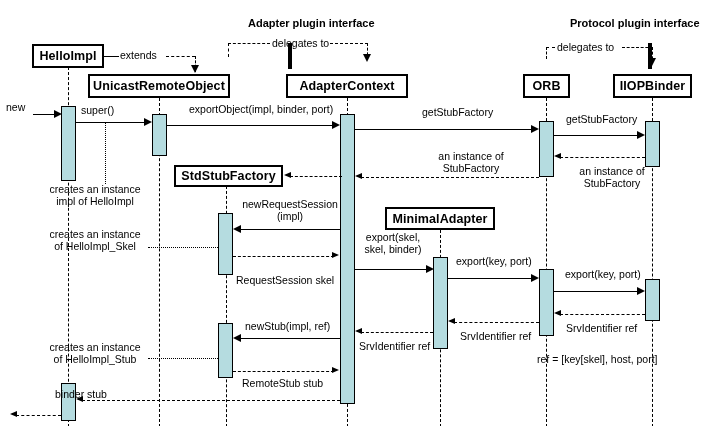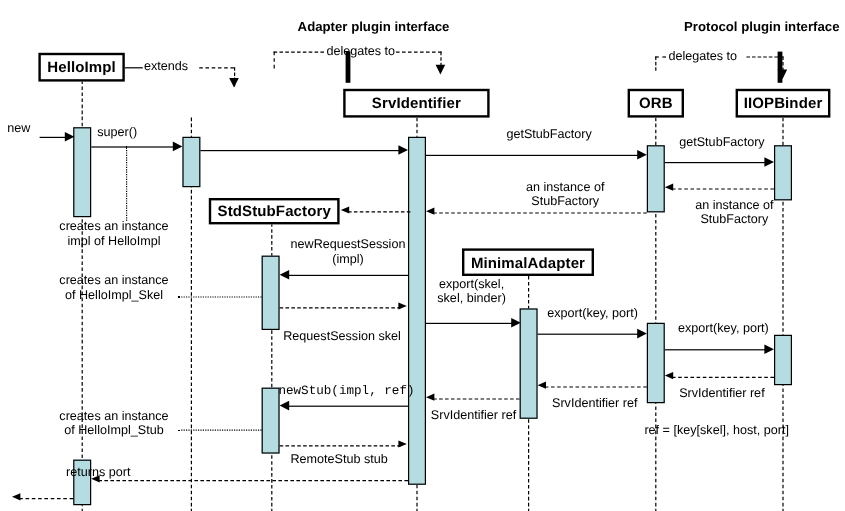--- a/index.html
+++ b/index.html
@@ -85,21 +85,22 @@
 
   <div class="lifeline" style="left:68px;top:56px;height:360px;"></div>
   <div class="lifeline" style="left:159px;top:87px;height:329px;"></div>
   <div class="lifeline" style="left:347px;top:87px;height:329px;"></div>
   <div class="lifeline" style="left:546px;top:87px;height:329px;"></div>
   <div class="lifeline" style="left:652px;top:87px;height:329px;"></div>
   <div class="lifeline" style="left:226px;top:175px;height:241px;"></div>
   <div class="lifeline" style="left:440px;top:219px;height:197px;"></div>
 
   <div class="lifebox" style="left:32px;top:33px;width:72px;height:24px;">HelloImpl</div>
-  <div class="lifebox" style="left:286px;top:63px;width:122px;height:24px;">SrvIdentifier</div>
+  <div class="lifebox" style="left:88px;top:63px;width:142px;height:24px;">UnicastRemoteObject</div>
+  <div class="lifebox" style="left:286px;top:63px;width:122px;height:24px;">AdapterContext</div>
   <div class="lifebox" style="left:523px;top:63px;width:47px;height:24px;">ORB</div>
   <div class="lifebox" style="left:613px;top:63px;width:79px;height:24px;">IIOPBinder</div>
   <div class="lifebox" style="left:174px;top:154px;width:109px;height:22px;">StdStubFactory</div>
   <div class="lifebox" style="left:385px;top:196px;width:110px;height:23px;">MinimalAdapter</div>
 
   <div class="act" style="left:61px;top:95px;width:15px;height:75px;"></div>
   <div class="act" style="left:61px;top:372px;width:15px;height:38px;"></div>
   <div class="act" style="left:152px;top:103px;width:15px;height:42px;"></div>
   <div class="act" style="left:340px;top:103px;width:15px;height:290px;"></div>
   <div class="act" style="left:539px;top:110px;width:15px;height:56px;"></div>
@@ -111,20 +112,21 @@
   <div class="act" style="left:433px;top:246px;width:15px;height:92px;"></div>
 
   <div class="lbl" style="left:6px;top:91px;text-align:center;">new</div>
   <div class="sline" style="left:33px;top:103px;width:23px;"></div>
   <div class="ahr" style="left:54px;top:99px;"></div>
 
   <div class="lbl" style="left:81px;top:94px;">super()</div>
   <div class="sline" style="left:76px;top:111px;width:70px;"></div>
   <div class="ahr" style="left:144px;top:107px;"></div>
 
+  <div class="lbl" style="left:189px;top:93px;">exportObject(impl, binder, port)</div>
   <div class="sline" style="left:167px;top:114px;width:167px;"></div>
   <div class="ahr" style="left:332px;top:110px;"></div>
 
   <div class="lbl" style="left:422px;top:96px;">getStubFactory</div>
   <div class="sline" style="left:355px;top:118px;width:178px;"></div>
   <div class="ahr" style="left:531px;top:114px;"></div>
 
   <div class="lbl" style="left:566px;top:103px;">getStubFactory</div>
   <div class="sline" style="left:554px;top:124px;width:85px;"></div>
   <div class="ahr" style="left:637px;top:120px;"></div>
@@ -179,29 +181,29 @@
   <div class="lbl" style="left:460px;top:320px;">SrvIdentifier ref</div>
   <div class="dline" style="left:454px;top:311px;width:85px;"></div>
   <div class="ohl" style="left:448px;top:307px;"></div>
 
   <div class="lbl" style="left:359px;top:330px;">SrvIdentifier ref</div>
   <div class="dline" style="left:361px;top:321px;width:72px;"></div>
   <div class="ohl" style="left:355px;top:317px;"></div>
 
   <div class="lbl" style="left:537px;top:343px;">ref = [key[skel], host, port]</div>
 
-  <div class="lbl" style="left:232px;top:310px;font-family:Liberation Mono, monospace;">newStub(impl, ref)</div>
+  <div class="lbl" style="left:245px;top:310px;">newStub(impl, ref)</div>
   <div class="sline" style="left:240px;top:327px;width:100px;"></div>
   <div class="ahl" style="left:233px;top:323px;"></div>
 
   <div class="lbl" style="left:242px;top:367px;">RemoteStub stub</div>
   <div class="dline" style="left:233px;top:360px;width:101px;"></div>
   <div class="ohr" style="left:332px;top:356px;"></div>
 
-  <div class="lbl" style="left:55px;top:378px;">returns port</div>
+  <div class="lbl" style="left:55px;top:378px;">binder stub</div>
   <div class="dline" style="left:82px;top:389px;width:258px;"></div>
   <div class="ohl" style="left:76px;top:385px;"></div>
 
   <div class="dline" style="left:16px;top:404px;width:45px;"></div>
   <div class="ohl" style="left:10px;top:400px;"></div>
 
   <div class="note" style="left:44px;top:172px;width:102px;">
     <span>creates an instance</span><br>
     <span>impl of HelloImpl</span>
   </div>

